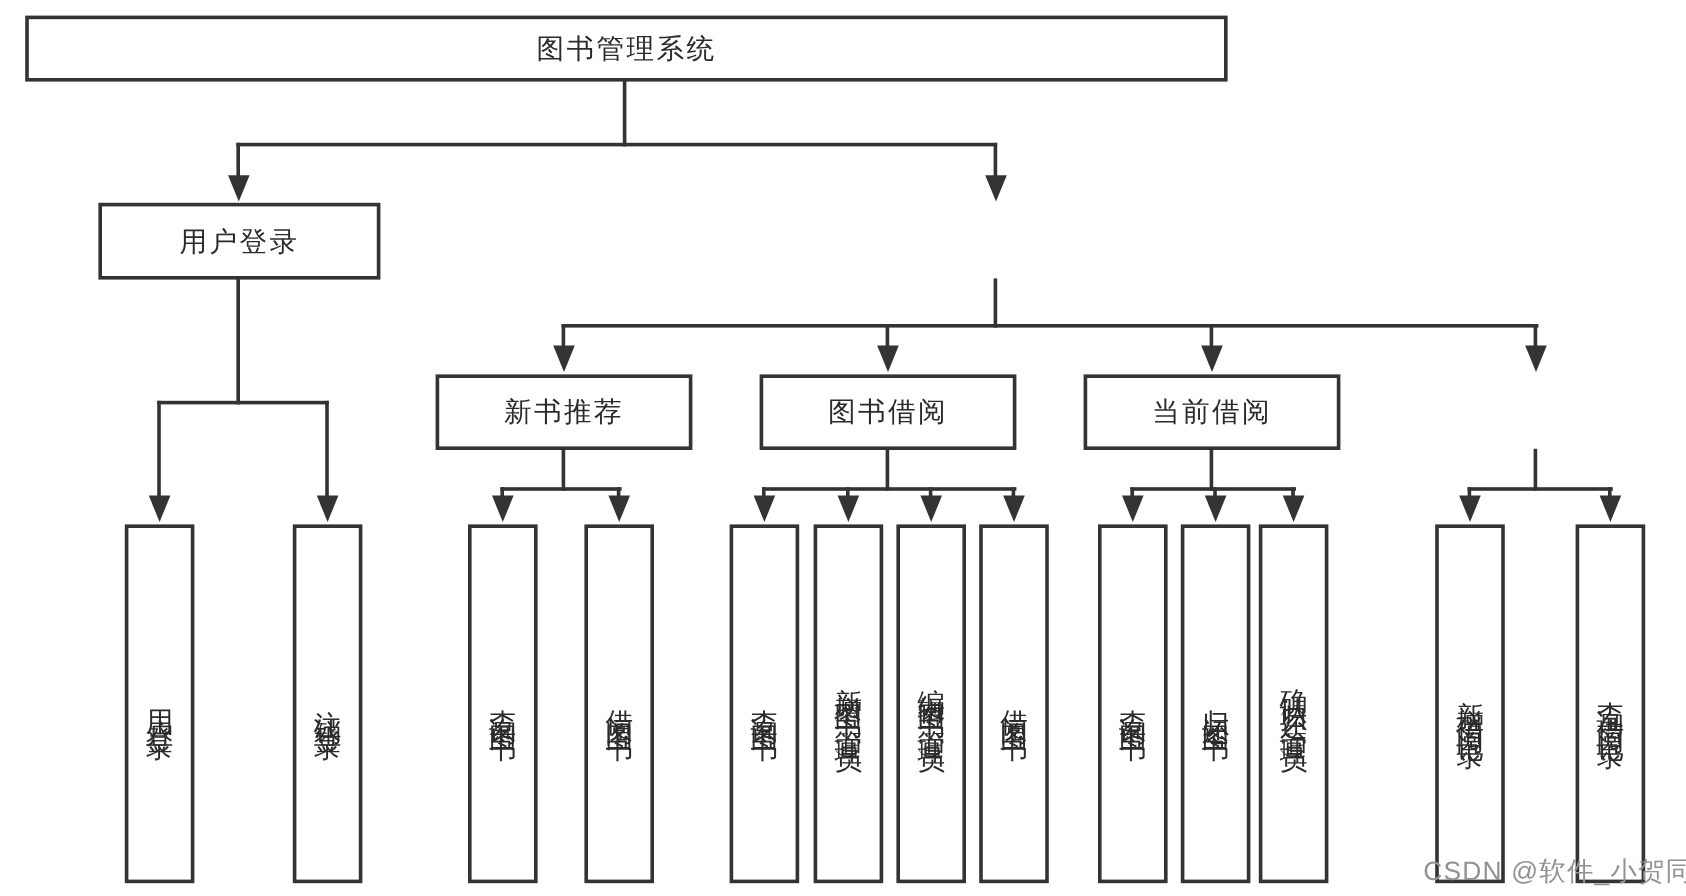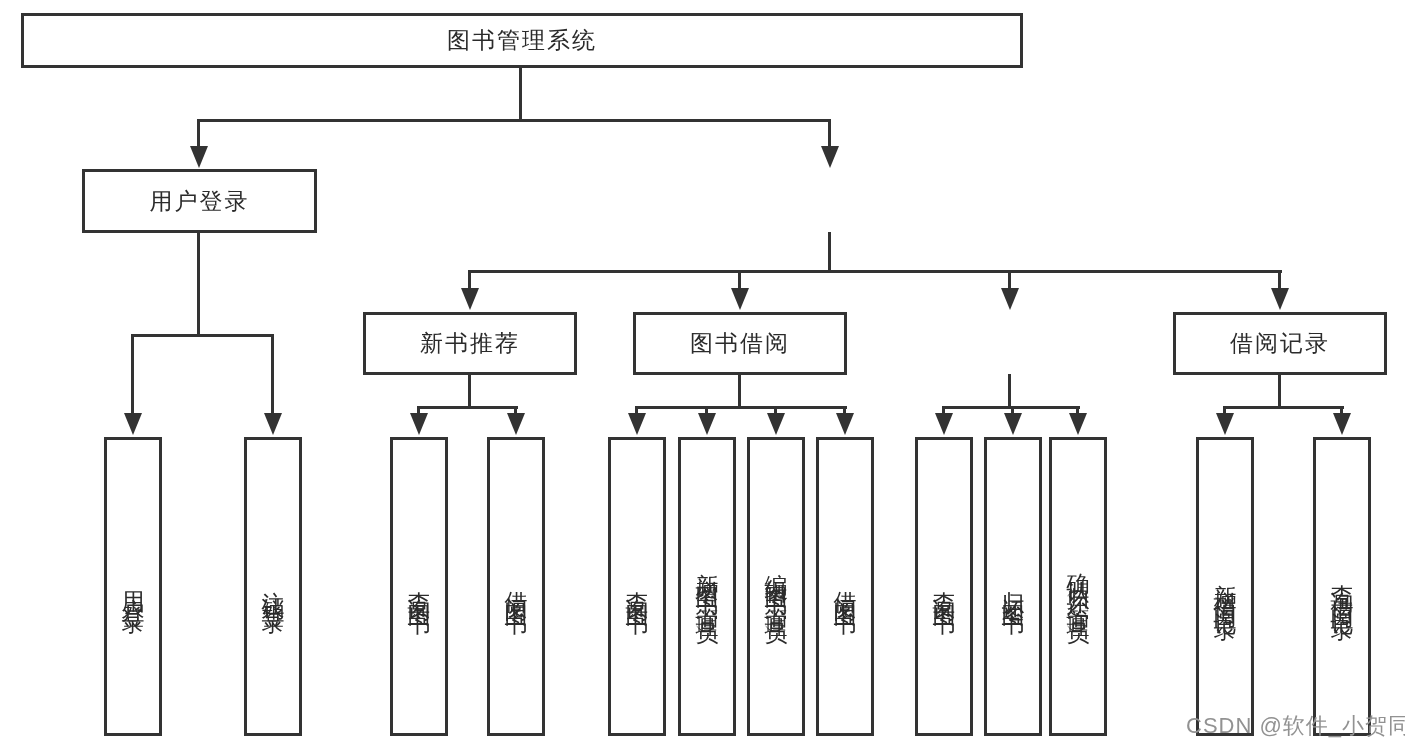--- a/index.html
+++ b/index.html
@@ -71,22 +71,22 @@
   <div class="arrow" style="left:1001px;top:288px;"></div>
   <div class="vl" style="left:1278px;top:270px;height:22px;"></div>
   <div class="arrow" style="left:1271px;top:288px;"></div>
 
   <div class="node" style="left:633px;top:312px;width:214px;height:63px;">
     <span>图书借阅</span>
   </div>
   <div class="node" style="left:363px;top:312px;width:214px;height:63px;">
     <span>新书推荐</span>
   </div>
-  <div class="node" style="left:1173px;top:312px;width:214px;height:63px;">
-    <span>借阅记录</span>
+  <div class="node" style="left:903px;top:312px;width:214px;height:63px;">
+    <span>当前借阅</span>
   </div>
 
   <div class="vl" style="left:468px;top:374px;height:35px;"></div>
   <div class="vl" style="left:738px;top:374px;height:35px;"></div>
   <div class="vl" style="left:1008px;top:374px;height:35px;"></div>
   <div class="vl" style="left:1278px;top:374px;height:35px;"></div>
 
   <div class="hl" style="left:417px;top:406px;width:101px;"></div>
   <div class="hl" style="left:635px;top:406px;width:212px;"></div>
   <div class="hl" style="left:942px;top:406px;width:138px;"></div>

